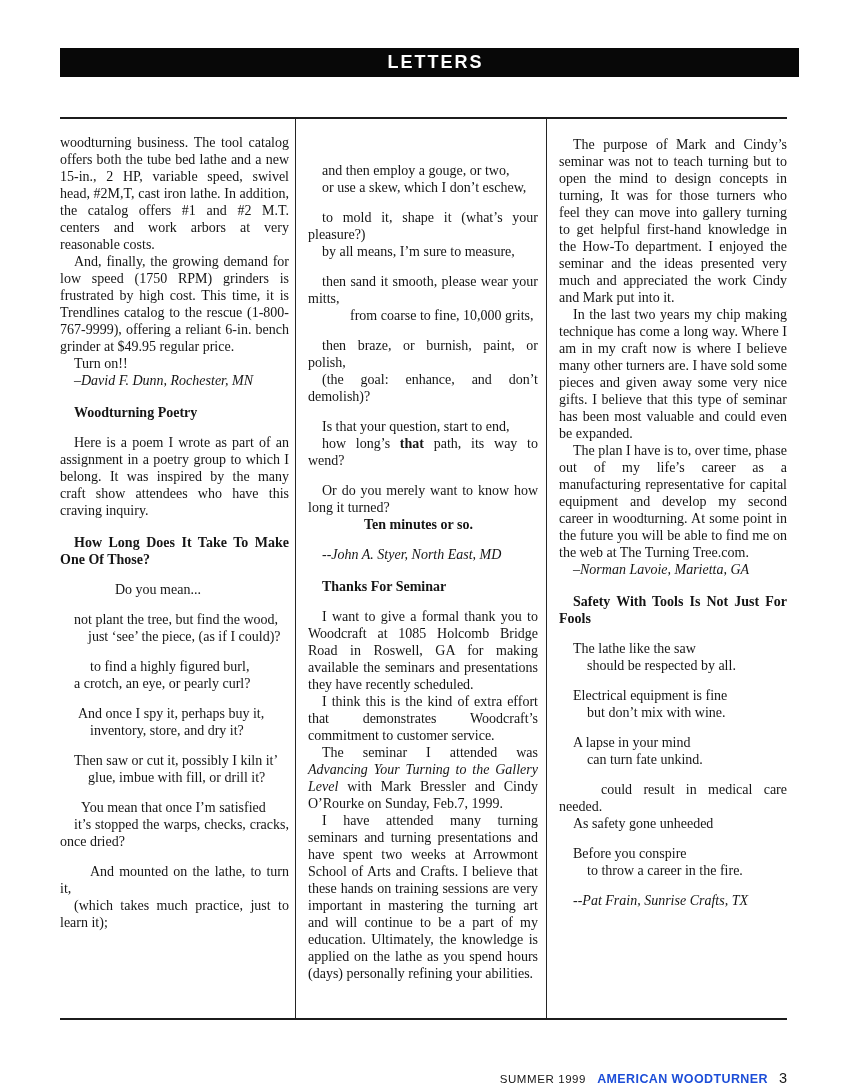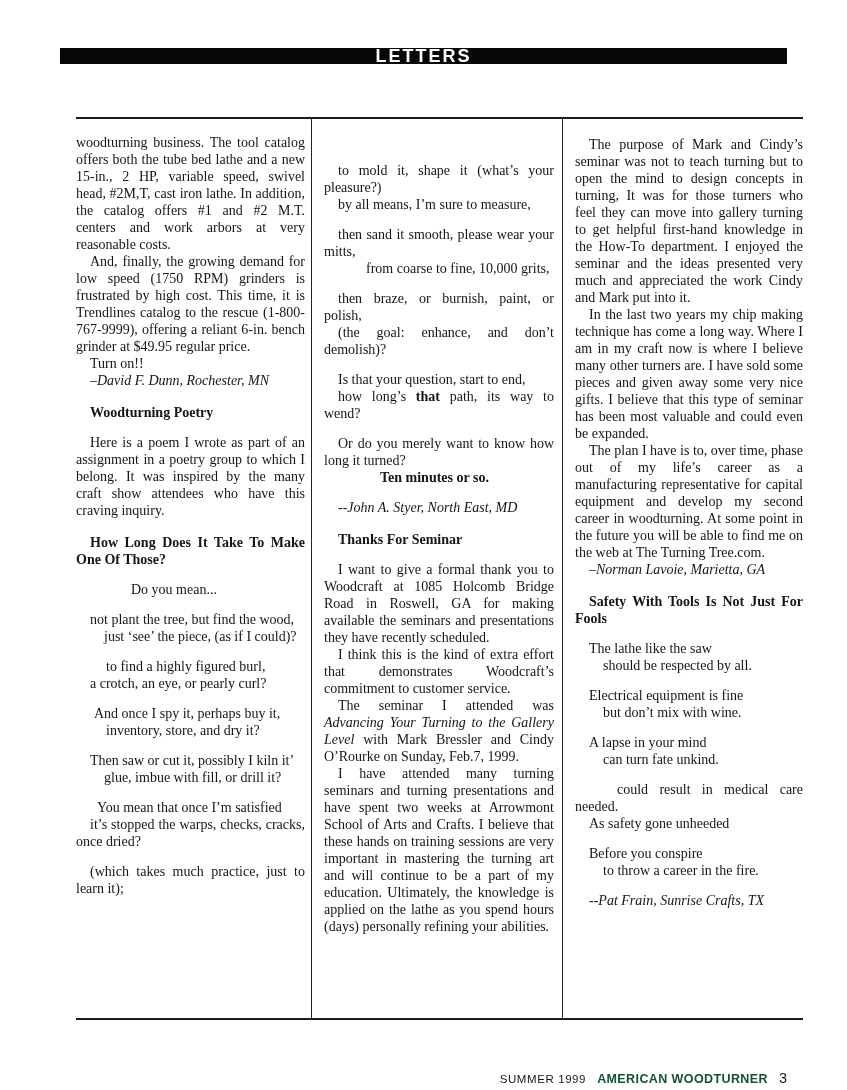--- a/index.html
+++ b/index.html
@@ -8,43 +8,42 @@
     width: 847px;
     height: 1090px;
     background: #ffffff;
     font-family: "Liberation Serif", serif;
     color: #151515;
     overflow: hidden;
   }
   .banner {
     position: absolute;
     left: 60px; top: 48px;
-    width: 727px; height: 16px;
+    width: 727px; height: 29px;
     background: #080808;
-    display: flex; align-items: center; justify-content: center;
+    display: flex; align-items: center; justify-content: center; padding-left: 12px;
   }
   .banner-title {
     color: #ffffff;
     font-family: "Liberation Sans", sans-serif;
     font-weight: bold;
     font-size: 18px;
     letter-spacing: 2px;
   }
   .content {
     position: absolute;
     left: 60px; top: 117px;
     width: 727px; height: 903px;
     box-sizing: border-box;
     border-top: 2px solid #1c1c1c;
     border-bottom: 2px solid #1c1c1c;
     display: flex;
     overflow: hidden;
     font-size: 14px;
     line-height: 17px;
-    margin-left: 16px;
   }
   .col { box-sizing: border-box; overflow: hidden; }
   #col-0 { width: 235px; padding: 15px 6px 0 0; }
   #col-1 { width: 251px; border-left: 1px solid #242424; padding: 30px 8px 0 12px; }
   #col-2 { width: 241px; border-left: 1px solid #242424; padding: 17px 0 0 12px; }
 
   .para, .heading, .sig { margin: 0; text-align: justify; }
   .para { text-indent: 14px; }
   .para.noindent { text-indent: 0; }
   .heading { font-weight: bold; text-indent: 14px; margin: 15px 0 13px; }
@@ -52,21 +51,21 @@
   .stanza { margin: 13px 0; }
   .vline { text-align: justify; }
 
   .footer {
     position: absolute;
     right: 60px; top: 1070px;
     display: flex; align-items: baseline; gap: 11px;
     font-family: "Liberation Sans", sans-serif;
   }
   .footer-issue { font-size: 11.5px; letter-spacing: 0.6px; color: #161616; }
-  .footer-pub { font-size: 12.5px; font-weight: bold; letter-spacing: 0.4px; color: #14532d; }
+  .footer-pub { font-size: 12.5px; font-weight: bold; letter-spacing: 0.4px; color: #1d4ed8; }
   .footer-page { font-size: 14.5px; color: #161616; }
 </style>
 </head>
 <body>
 
 <div class="page">
   <div class="banner">
     <span class="banner-title">LETTERS</span>
   </div>
 
@@ -96,24 +95,29 @@
         </div>
         <div class="stanza">
           <div class="vline" style="text-indent: 14px;"><span>Then saw or cut it, possibly I kiln it’</span></div>
           <div class="vline" style="text-indent: 28px;"><span>glue, imbue with fill, or drill it?</span></div>
         </div>
         <div class="stanza">
           <div class="vline" style="text-indent: 21px;"><span>You mean that once I’m satisfied</span></div>
           <div class="vline" style="text-indent: 14px;"><span>it’s stopped the warps, checks, cracks, once dried?</span></div>
         </div>
         <div class="stanza">
+          <div class="vline" style="text-indent: 30px;"><span>And mounted on the lathe, to turn it,</span></div>
           <div class="vline" style="text-indent: 14px;"><span>(which takes much practice, just to learn it);</span></div>
         </div>
       </div>
     <div class="col" id="col-1">
+        <div class="stanza">
+          <div class="vline" style="text-indent: 14px;"><span>and then employ a gouge, or two,</span></div>
+          <div class="vline" style="text-indent: 14px;"><span>or use a skew, which I don’t eschew,</span></div>
+        </div>
         <div class="stanza">
           <div class="vline" style="text-indent: 14px;"><span>to mold it, shape it (what’s your pleasure?)</span></div>
           <div class="vline" style="text-indent: 14px;"><span>by all means, I’m sure to measure,</span></div>
         </div>
         <div class="stanza">
           <div class="vline" style="text-indent: 14px;"><span>then sand it smooth, please wear your mitts,</span></div>
           <div class="vline" style="text-indent: 42px;"><span>from coarse to fine, 10,000 grits,</span></div>
         </div>
         <div class="stanza">
           <div class="vline" style="text-indent: 14px;"><span>then braze, or burnish, paint, or polish,</span></div>

